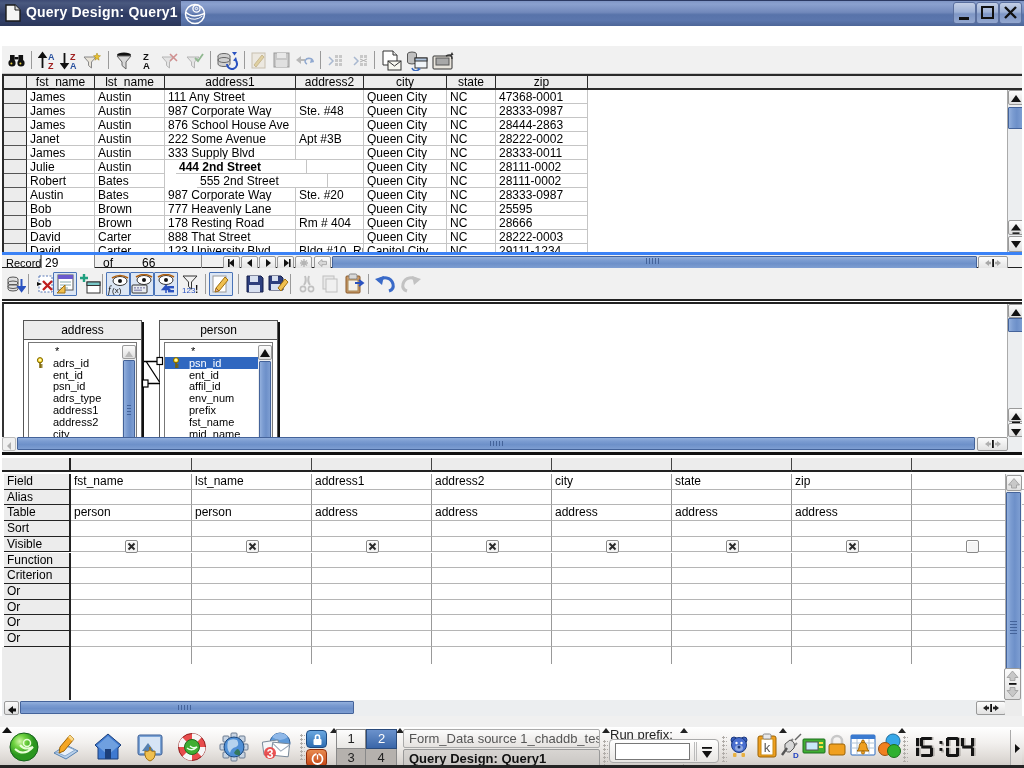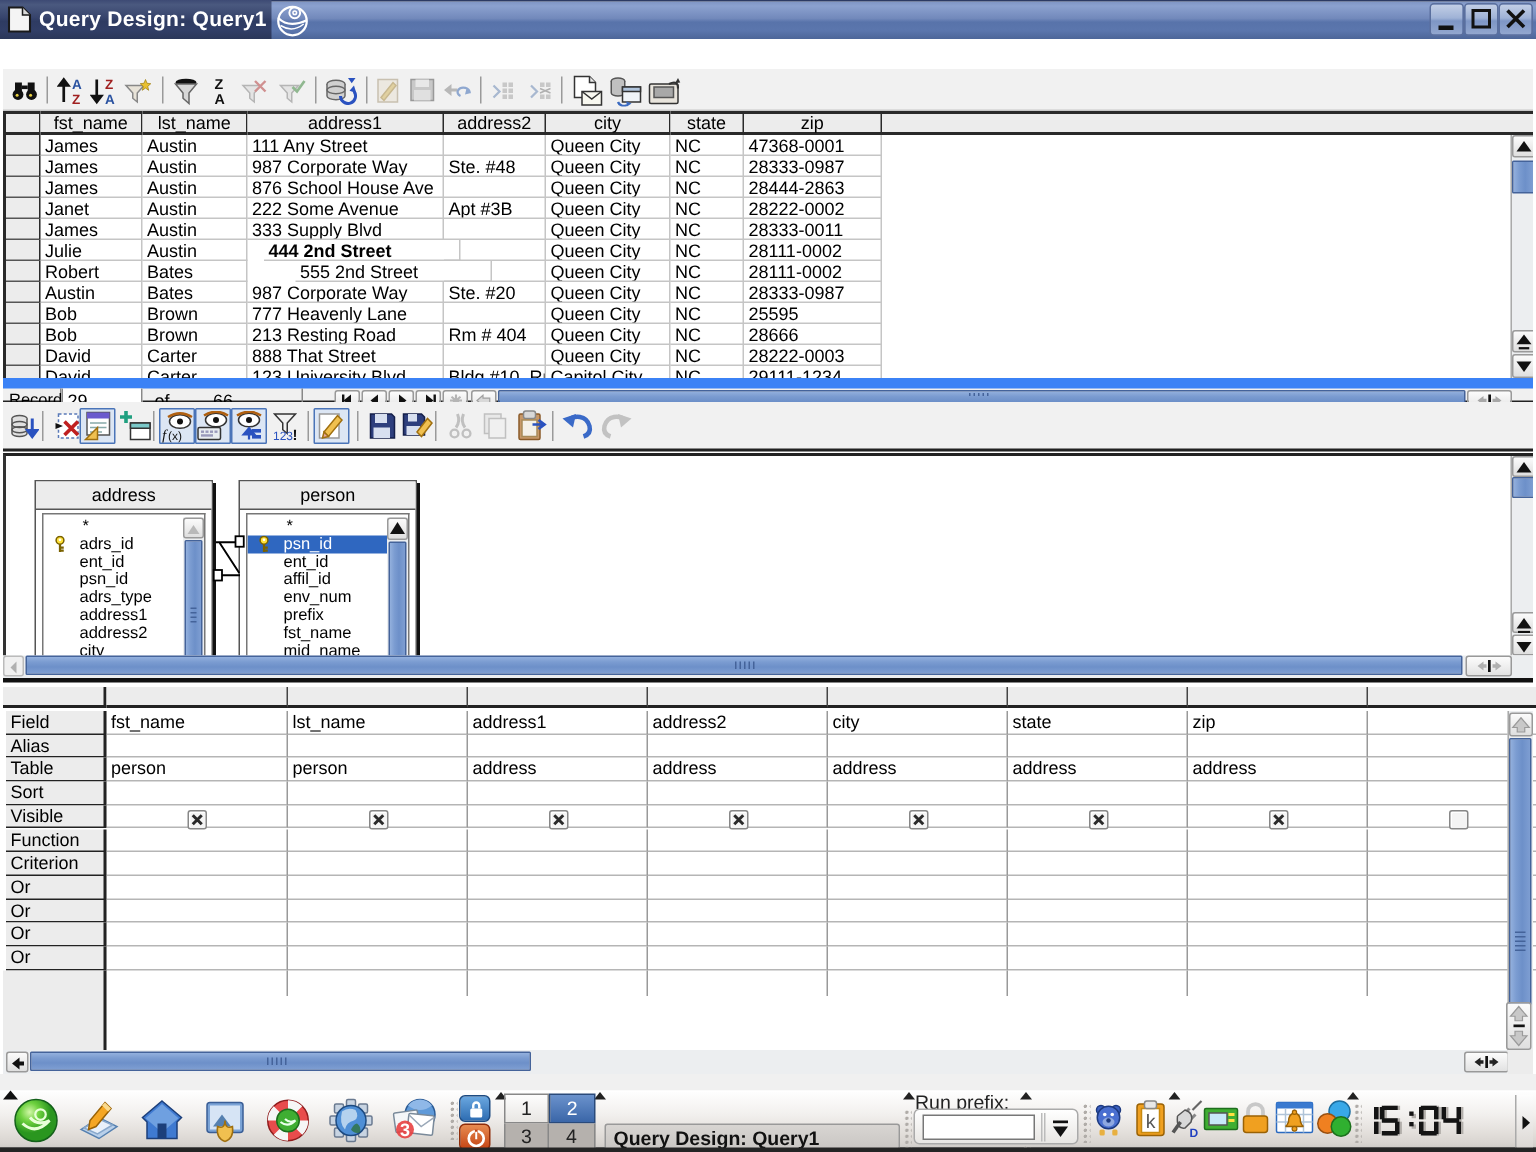--- a/index.html
+++ b/index.html
@@ -45,21 +45,21 @@
 .sbtrack { position:absolute; background:#eceef0; }
 .sbthumbv { position:absolute; border:1px solid #44639a; border-radius:1px;
   background:linear-gradient(to right,#93b0dd 0%,#7b9cd1 30%,#6d90c9 60%,#7e9ed2 100%); }
 .sbthumbh { position:absolute; border:1px solid #44639a; border-radius:1px;
   background:linear-gradient(to bottom,#93b0dd 0%,#7b9cd1 30%,#6d90c9 60%,#7e9ed2 100%); }
 .sbbtn { position:absolute; background:linear-gradient(to bottom,#fbfbfb,#dfdfdf); border:1px solid #9a9a9a; border-radius:2px; }
 .gripv { position:absolute; left:3px; right:3px; height:1px; background:#44639a; }
 .griph { position:absolute; top:3px; bottom:3px; width:1px; background:#44639a; }
 
 
-#recordbar { left:2px; top:252px; width:1020px; height:16px; background:#f0f0f0; font-size:12px; border-bottom:1px solid #222; border-top:7px solid #3b82f6; }
+#recordbar { left:2px; top:252px; width:1020px; height:16px; background:#f0f0f0; font-size:12px; border-bottom:1px solid #222; border-top:3px solid #3b82f6; }
 .navb { position:absolute; top:1px; width:17px; height:14px; background:linear-gradient(to bottom,#fcfcfc,#e2e2e2); border:1px solid #999; border-radius:2px; }
 .navb svg { position:absolute; left:0; top:0; }
 
 
 #design { left:2px; top:302px; width:1020px; height:135px; background:#ffffff; border-top:2px solid #222; border-left:2px solid #333; overflow:hidden; }
 .tbox { position:absolute; background:#fff; border:1px solid #555; box-shadow:2px 2px 0 #111; }
 .tboxhead { height:19px; background:#ececec; border-bottom:1px solid #555; text-align:center; font-size:12px; padding-top:2px; }
 .tboxlist { position:absolute; left:4px; right:4px; top:21px; bottom:0; border:1px solid #777; border-bottom:none; background:#fff; overflow:hidden; padding-top:2px; }
 .fitem { height:11.8px; font-size:11px; padding-left:24px; white-space:nowrap; position:relative; }
 .fitem.sel { background:#2f67c0; color:#fff; }
@@ -315,21 +315,21 @@
     <div class="cell" style="left:23px; top:128px; width:68px;">Bob</div>
     <div class="cell" style="left:91px; top:128px; width:70px;">Brown</div>
     <div class="cell" style="left:161px; top:128px; width:131px;">777 Heavenly Lane</div>
     <div class="cell" style="left:292px; top:128px; width:68px;"></div>
     <div class="cell" style="left:360px; top:128px; width:83px;">Queen City</div>
     <div class="cell" style="left:443px; top:128px; width:49px;">NC</div>
     <div class="cell" style="left:492px; top:128px; width:92px;">25595</div>
     <div class="rowsel" style="top:142px;"></div>
     <div class="cell" style="left:23px; top:142px; width:68px;">Bob</div>
     <div class="cell" style="left:91px; top:142px; width:70px;">Brown</div>
-    <div class="cell" style="left:161px; top:142px; width:131px;">213 Resting Road</div>
+    <div class="cell" style="left:161px; top:142px; width:131px;">178 Resting Road</div>
     <div class="cell" style="left:292px; top:142px; width:68px;">Rm # 404</div>
     <div class="cell" style="left:360px; top:142px; width:83px;">Queen City</div>
     <div class="cell" style="left:443px; top:142px; width:49px;">NC</div>
     <div class="cell" style="left:492px; top:142px; width:92px;">28666</div>
     <div class="rowsel" style="top:156px;"></div>
     <div class="cell" style="left:23px; top:156px; width:68px;">David</div>
     <div class="cell" style="left:91px; top:156px; width:70px;">Carter</div>
     <div class="cell" style="left:161px; top:156px; width:131px;">888 That Street</div>
     <div class="cell" style="left:292px; top:156px; width:68px;"></div>
     <div class="cell" style="left:360px; top:156px; width:83px;">Queen City</div>
@@ -927,20 +927,21 @@
           <rect x="9.8" y="4.5" width="1.4" height="5" fill="#fff"></rect>
         </svg></div>
 
     <div class="abs" style="left:336px; top:1px; width:61px; height:39px; font-size:13px; color:#222;">
       <div class="abs" style="left:0; top:0; width:30px; height:20px; background:linear-gradient(#fdfdfd,#e8e6e3); border:1px solid #888; text-align:center; padding-top:1px;">1</div>
       <div class="abs" style="left:30px; top:0; width:31px; height:20px; background:linear-gradient(#6b92cc,#3a66a8); border:1px solid #2a4a7a; color:#fff; text-align:center; padding-top:1px;">2</div>
       <div class="abs" style="left:0; top:20px; width:30px; height:19px; background:#b5b1ad; border:1px solid #888; border-top:none; text-align:center; padding-top:1px;">3</div>
       <div class="abs" style="left:30px; top:20px; width:31px; height:19px; background:#b5b1ad; border:1px solid #888; border-top:none; border-left:none; text-align:center; padding-top:1px;">4</div>
     </div>
 
+    <div class="abs" style="left:403px; top:1px; width:197px; height:19px; background:linear-gradient(#fcfcfc,#e5e2df); border:1px solid #aaa; border-radius:2px; font-size:13px; color:#555; padding:1px 0 0 5px; white-space:nowrap; overflow:hidden;">Form_Data source 1_chaddb_tes</div>
     <div class="abs" style="left:403px; top:21px; width:197px; height:19px; background:linear-gradient(#d8d5d2,#c8c5c2); border:1px solid #999; border-radius:2px; font-size:13px; font-weight:bold; color:#111; padding:1px 0 0 5px; white-space:nowrap; overflow:hidden;">Query Design: Query1</div>
 
     <div class="abs" style="left:610px; top:-1px; font-size:13px; color:#222;">Run prefix:</div>
     <div class="abs" style="left:609px; top:11px; width:110px; height:24px; background:linear-gradient(#ffffff,#e8e6e3); border:1px solid #aaa; border-radius:4px;">
       <div class="abs" style="left:5px; top:3px; width:75px; height:17px; background:#fff; border:1px solid #777;"></div>
       <div class="abs" style="left:84px; top:2px; width:3px; height:19px; border-left:1px solid #bbb; border-right:1px solid #bbb;"></div>
       <svg class="abs" style="left:88px; top:3px;" width="18" height="18">
           <rect x="4" y="4" width="10" height="1.8" fill="#111"></rect>
           <path d="M4 8 h10 l-5 7 Z" fill="#111"></path>
         </svg>

